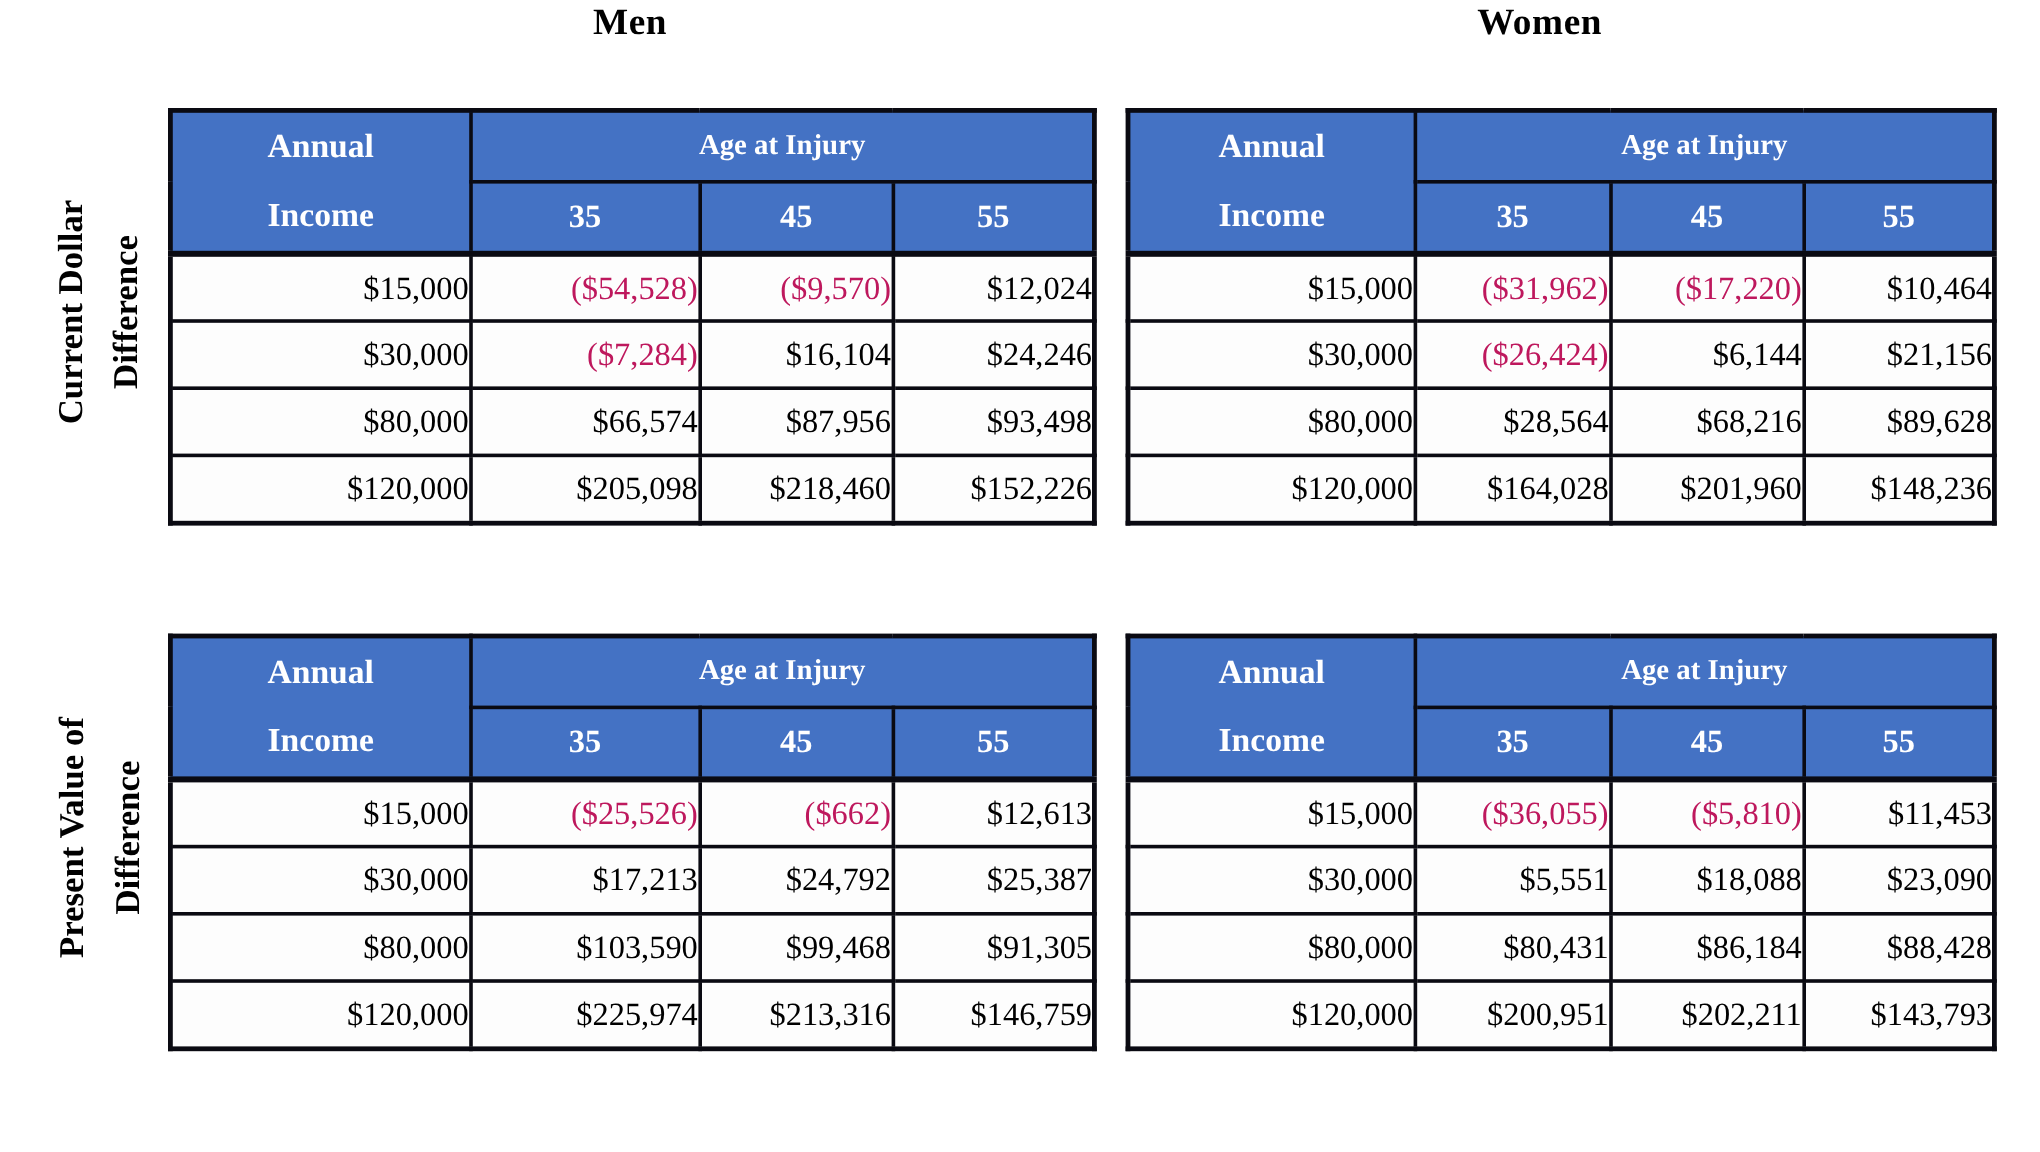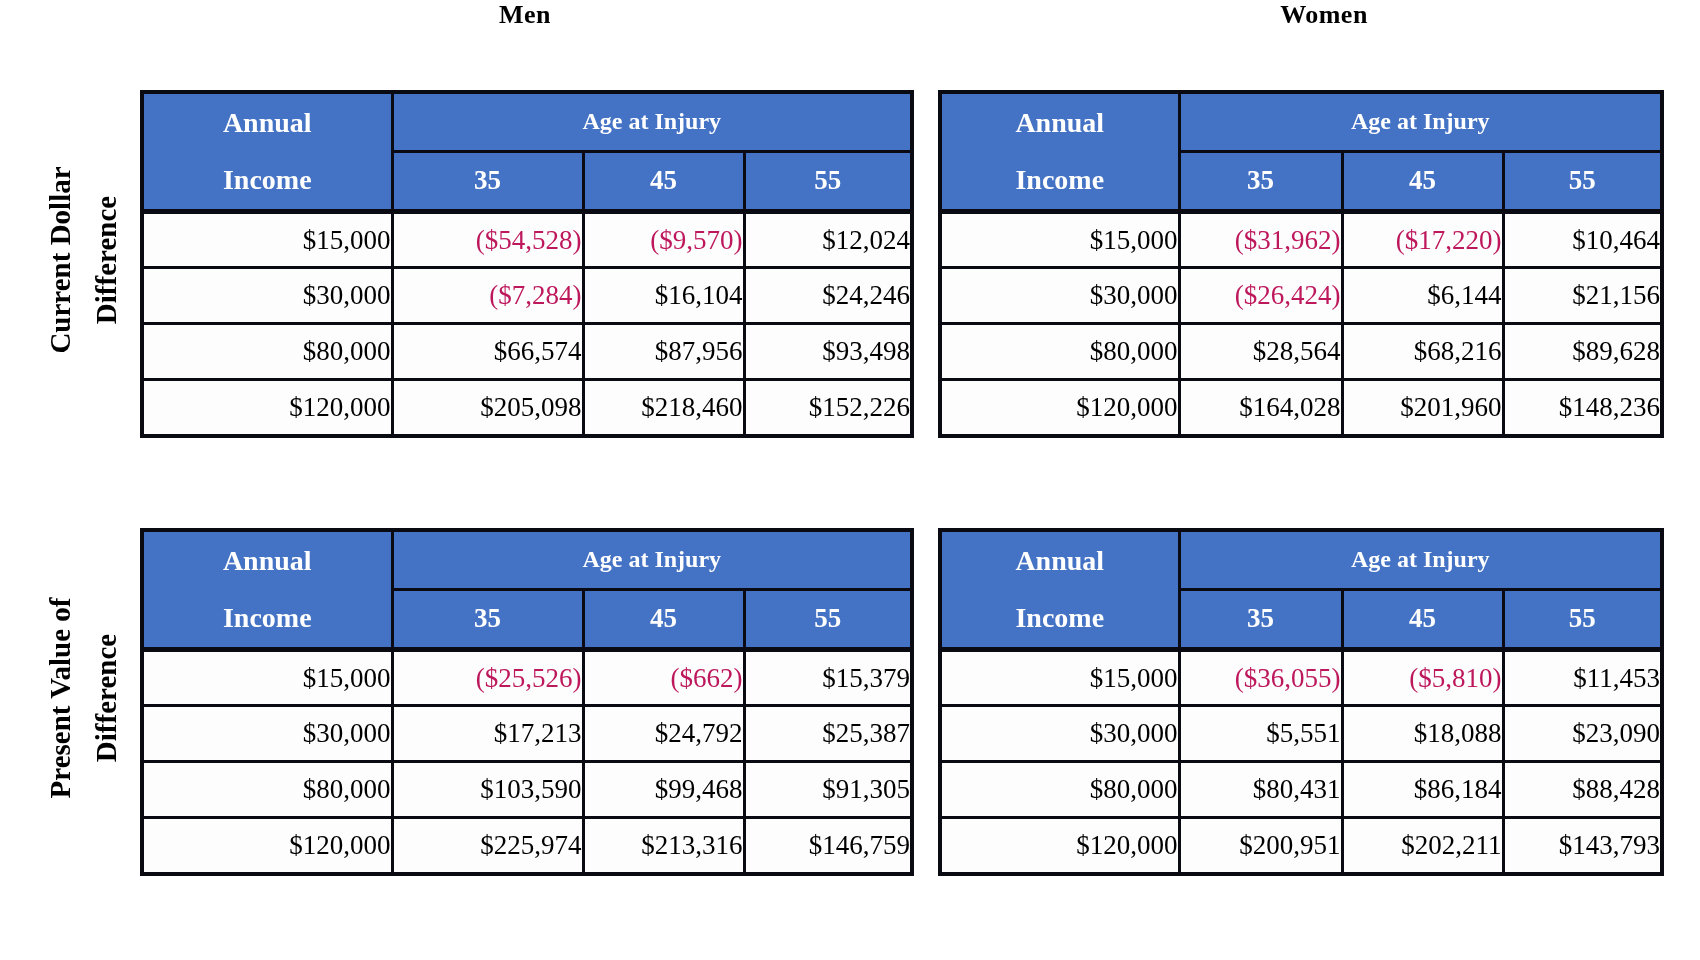--- a/index.html
+++ b/index.html
@@ -2,25 +2,25 @@
 <html><head>
 <meta charset="utf-8">
 <style>
   html,body { margin:0; padding:0; background:#ffffff; }
   #canvas {
     position:relative; width:1700px; height:960px; background:#ffffff;
     font-family:"Liberation Serif", serif; color:#000;
   }
 
   .group-title {
-    position:absolute; top:0; height:40px; font-weight:bold; font-size:26px;
+    position:absolute; top:0; height:40px; font-weight:bold; font-size:31px;
     text-align:center; letter-spacing:0.5px;
   }
   #title-men   { left:140px; width:770px; }
-  #title-women { left:963px; width:722px; }
+  #title-women { left:922px; width:722px; }
 
   .vwrap {
     position:absolute; width:110px; height:340px;
     display:flex; align-items:center; justify-content:center;
   }
   #vlabel-current { left:28px; top:90px; }
   #vlabel-present { left:28px; top:528px; }
   .vlabel {
     transform:rotate(-90deg); transform-origin:center;
     text-align:center; font-weight:bold; font-size:29px; line-height:46px;
@@ -208,21 +208,21 @@
         <th class="age-col">35</th>
         <th class="age-col">45</th>
         <th class="age-col">55</th>
       </tr>
     </thead>
     <tbody>
       <tr>
         <td class="inc">$15,000</td>
         <td class="val neg">($25,526)</td>
         <td class="val neg">($662)</td>
-        <td class="val">$15,379</td>
+        <td class="val">$12,613</td>
       </tr>
       <tr>
         <td class="inc">$30,000</td>
         <td class="val">$17,213</td>
         <td class="val">$24,792</td>
         <td class="val">$25,387</td>
       </tr>
       <tr>
         <td class="inc">$80,000</td>
         <td class="val">$103,590</td>

